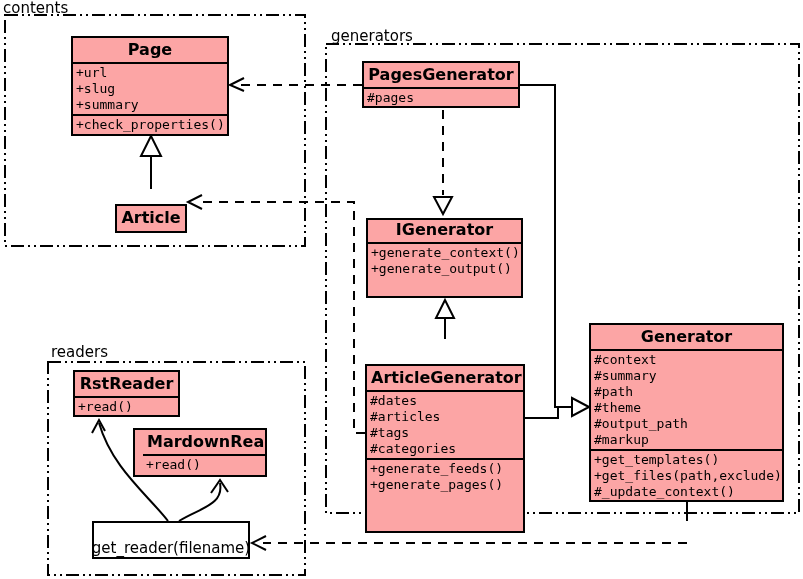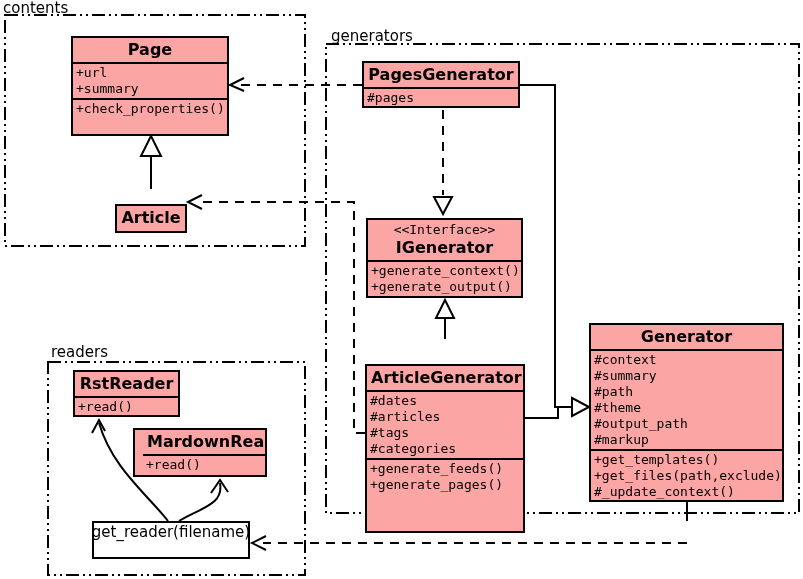--- a/index.html
+++ b/index.html
@@ -11,21 +11,21 @@
   .cls{position:absolute;z-index:2;background:#fca5a5;border:2px solid #000;
        box-sizing:border-box;overflow:hidden;}
   .cls-title{font-family:"DejaVu Sans",sans-serif;font-weight:bold;font-size:16px;
              line-height:20px;text-align:center;padding:2px 4px;white-space:nowrap;}
   .stereo{font-family:"DejaVu Sans Mono","Liberation Mono",monospace;font-size:13px;
           line-height:16px;text-align:center;padding-top:2px;white-space:nowrap;}
   .sec{border-top:2px solid #000;padding:1px 3px;}
   .row{font-family:"DejaVu Sans Mono","Liberation Mono",monospace;font-size:13px;
        line-height:16px;white-space:pre;}
   .plain-box{position:absolute;z-index:2;background:#fff;border:2px solid #000;
-             box-sizing:border-box;display:flex;align-items:flex-start;justify-content:center;}
+             box-sizing:border-box;display:flex;align-items:flex-end;justify-content:center;}
   .plain-box span{font-family:"DejaVu Sans",sans-serif;font-size:15px;white-space:nowrap;}
 </style>
 </head>
 <body>
 
 <div id="canvas">
 
   <svg id="edges" width="803" height="579" viewBox="0 0 803 579" stroke="#000" fill="none" stroke-width="2">
 
     <rect x="5" y="15" width="300" height="231" stroke-dasharray="13,4,2,4,2,4"></rect>
@@ -83,40 +83,40 @@
   </svg>
 
   <div class="pkg-label" style="left:3px;top:1px;">contents</div>
   <div class="pkg-label" style="left:331px;top:29px;">generators</div>
   <div class="pkg-label" style="left:51px;top:345px;">readers</div>
 
   <div class="cls" style="left:71px;top:36px;width:158px;height:100px;">
     <div class="cls-title">Page</div>
     <div class="sec">
       <div class="row">+url</div>
+      <div class="row">+slug</div>
       <div class="row">+summary</div>
     </div>
     <div class="sec">
       <div class="row">+check_properties()</div>
     </div>
   </div>
 
   <div class="cls" style="left:115px;top:204px;width:72px;height:29px;">
     <div class="cls-title">Article</div>
   </div>
 
   <div class="cls" style="left:362px;top:61px;width:158px;height:47px;">
     <div class="cls-title">PagesGenerator</div>
     <div class="sec">
       <div class="row">#pages</div>
     </div>
   </div>
 
   <div class="cls" style="left:366px;top:218px;width:157px;height:80px;">
-    <div class="stereo">&lt;&lt;Interface&gt;&gt;</div>
     <div class="cls-title" style="padding-top:0;">IGenerator</div>
     <div class="sec">
       <div class="row">+generate_context()</div>
       <div class="row">+generate_output()</div>
     </div>
   </div>
 
   <div class="cls" style="left:365px;top:364px;width:160px;height:169px;">
     <div class="cls-title">ArticleGenerator</div>
     <div class="sec">

